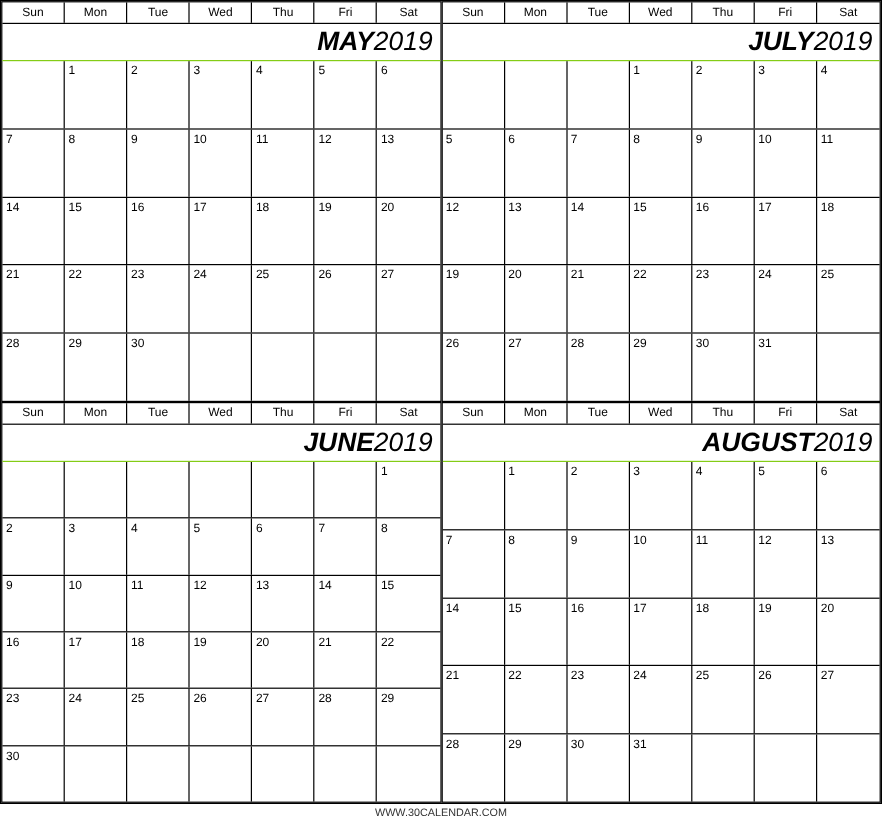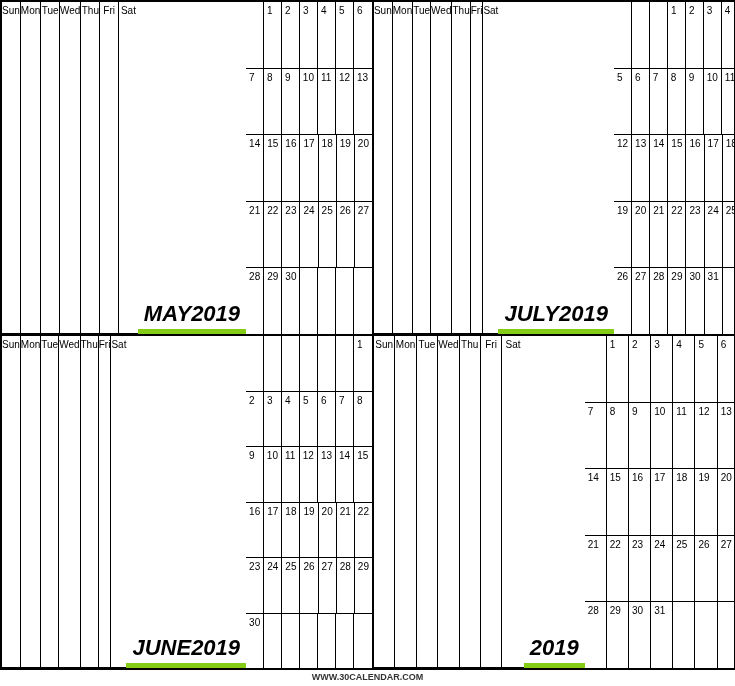--- a/index.html
+++ b/index.html
@@ -18,51 +18,51 @@
       grid-template-columns: 1fr 1fr;
       grid-template-rows: 1fr 1fr;
       gap: 0;
       width: 735px;
       height: 670px;
       border: 1.5px solid #000;
     }
     .calendar {
       border: 1px solid #000;
       display: flex;
-      flex-direction: row;
+      flex-direction: column;
     }
     .cal-header-row {
       display: grid;
       grid-template-columns: repeat(7, 1fr);
       border-bottom: 1px solid #000;
     }
     .cal-header-row .day-label {
       font-size: 10px;
       text-align: center;
       padding: 3px 0;
       border-right: 1px solid #000;
       font-weight: normal;
     }
     .cal-header-row .day-label:last-child { border-right: none; }
     .cal-title-row {
       display: flex;
-      justify-content: center;
+      justify-content: flex-end;
       align-items: flex-end;
       padding: 4px 6px;
-      border-bottom: 5px solid #84cc16;
+      border-bottom: 1px solid #84cc16;
     }
     .cal-title-row .month-name {
       font-size: 22px;
       font-weight: bold;
       font-style: italic;
       line-height: 1;
     }
     .cal-title-row .year {
       font-size: 22px;
-      font-weight: bold;
+      font-weight: normal;
       font-style: italic;
       line-height: 1;
     }
     .cal-body {
       flex: 1;
       display: flex;
       flex-direction: column;
     }
     .cal-week {
       display: grid;
@@ -84,21 +84,20 @@
       display: block;
       font-size: 10px;
       line-height: 1.3;
     }
     .footer {
       font-size: 9px;
       text-align: right;
       padding: 2px 0;
       color: #333;
       height: 16px;
-      font-weight: bold;
     }
   </style>
 </head>
 <body>
 
 <div class="calendars-grid">
     <div class="calendar">
       <div class="cal-header-row">
         <div class="day-label">Sun</div>
         <div class="day-label">Mon</div>
@@ -479,20 +478,21 @@
       <div class="cal-header-row">
         <div class="day-label">Sun</div>
         <div class="day-label">Mon</div>
         <div class="day-label">Tue</div>
         <div class="day-label">Wed</div>
         <div class="day-label">Thu</div>
         <div class="day-label">Fri</div>
         <div class="day-label">Sat</div>
       </div>
       <div class="cal-title-row">
+        <span class="month-name">AUGUST</span>
         <span class="year">2019</span>
       </div>
       <div class="cal-body">
         <div class="cal-week">
           <div class="cal-day"></div>
           <div class="cal-day">
             <span>1</span>
           </div>
           <div class="cal-day">
             <span>2</span>

